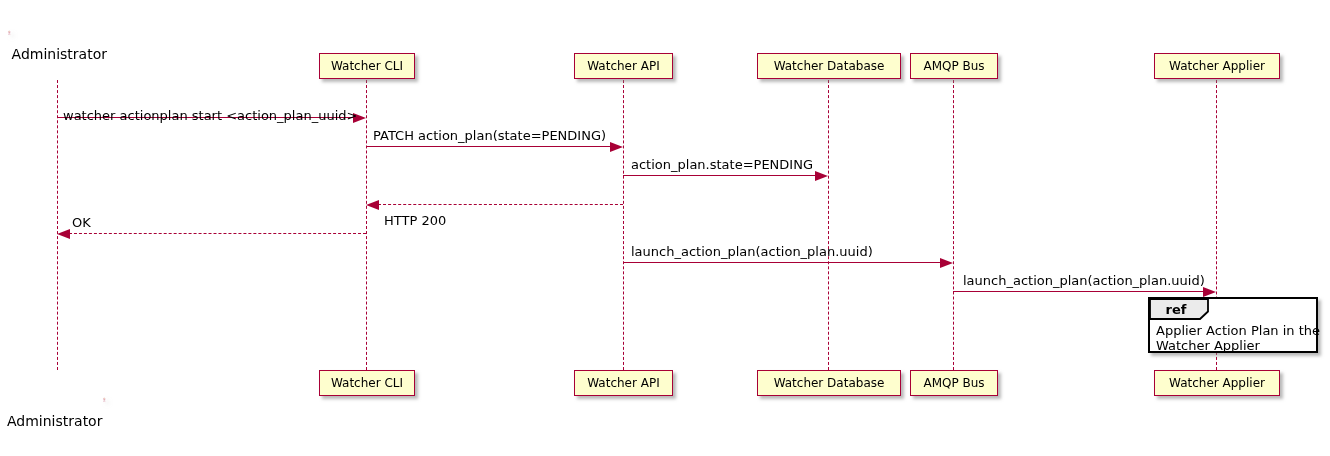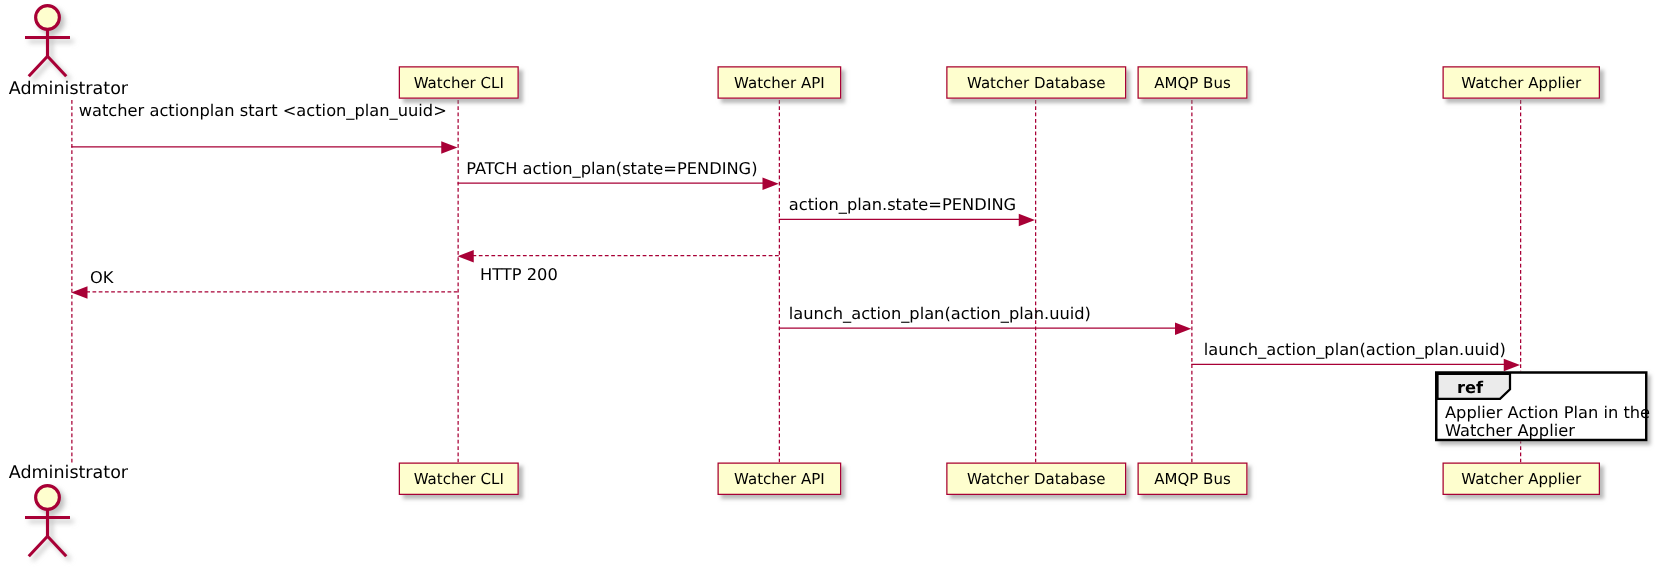--- a/index.html
+++ b/index.html
@@ -60,22 +60,22 @@
     border-bottom: 5px solid transparent;
     z-index: 1;
   }
   .arrowhead.right { border-left: 13px solid #A80036; }
   .arrowhead.left  { border-right: 13px solid #A80036; }
 
   .actor {
     position: absolute;
     width: 100px;
     display: flex;
-    flex-direction: column;
-    align-items: flex-start;
+    flex-direction: row;
+    align-items: flex-end;
     z-index: 2;
   }
   .actor svg { filter: drop-shadow(3px 3px 2px rgba(130,130,130,0.5)); }
   .actor-label {
     font-size: 14px;
     color: #000;
     white-space: nowrap;
     line-height: 17px;
   }
 
@@ -151,21 +151,21 @@
     <div class="pbox" style="left: 757px; top: 53px; width: 142px;">Watcher Database</div>
     <div class="pbox" style="left: 757px; top: 370px; width: 142px;">Watcher Database</div>
     <div class="lifeline" style="left: 953px;"></div>
     <div class="pbox" style="left: 910px; top: 53px; width: 86px;">AMQP Bus</div>
     <div class="pbox" style="left: 910px; top: 370px; width: 86px;">AMQP Bus</div>
     <div class="lifeline" style="left: 1216px;"></div>
     <div class="pbox" style="left: 1154px; top: 53px; width: 124px;">Watcher Applier</div>
     <div class="pbox" style="left: 1154px; top: 370px; width: 124px;">Watcher Applier</div>
     <div class="msg-line" style="top: 117px; left: 57px; width: 297px;"></div>
     <div class="arrowhead right" style="top: 113px; left: 353px;"></div>
-    <div class="msg-label" style="left: 63px; top: 82px;">watcher actionplan start &lt;action_plan_uuid&gt;</div>
+    <div class="msg-label" style="left: 63px; top: 108px;">watcher actionplan start &lt;action_plan_uuid&gt;</div>
     <div class="msg-line" style="top: 146px; left: 366px; width: 245px;"></div>
     <div class="arrowhead right" style="top: 142px; left: 610px;"></div>
     <div class="msg-label" style="left: 373px; top: 128px;">PATCH action_plan(state=PENDING)</div>
     <div class="msg-line" style="top: 175px; left: 623px; width: 193px;"></div>
     <div class="arrowhead right" style="top: 171px; left: 815px;"></div>
     <div class="msg-label" style="left: 631px; top: 157px;">action_plan.state=PENDING</div>
     <div class="msg-line dashed" style="top: 204px; left: 378px; width: 245px;"></div>
     <div class="arrowhead left" style="top: 200px; left: 366px;"></div>
     <div class="msg-label" style="left: 384px; top: 186px; margin-top: 27px;">HTTP 200</div>
     <div class="msg-line dashed" style="top: 233px; left: 69px; width: 297px;"></div>

